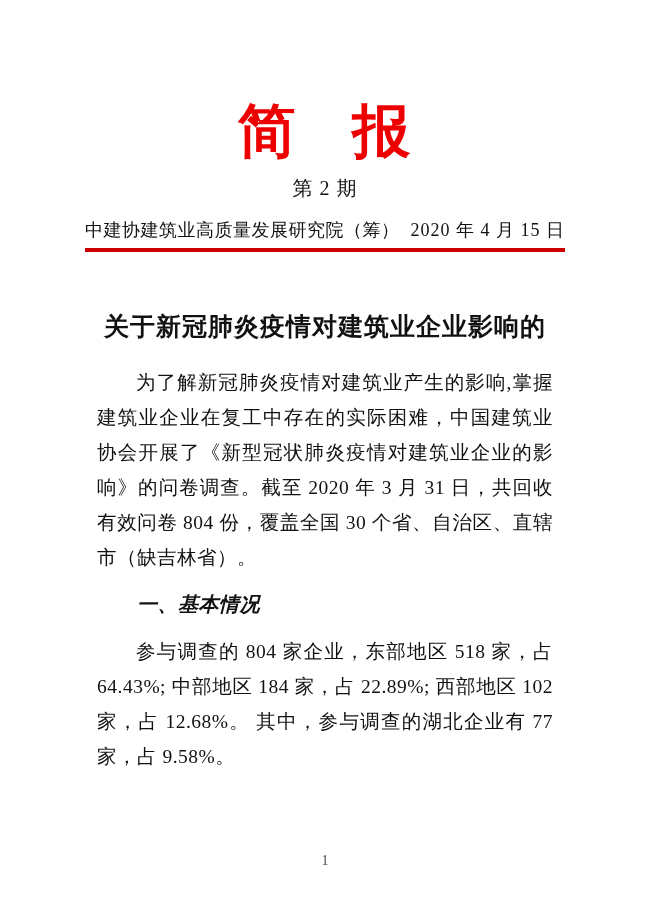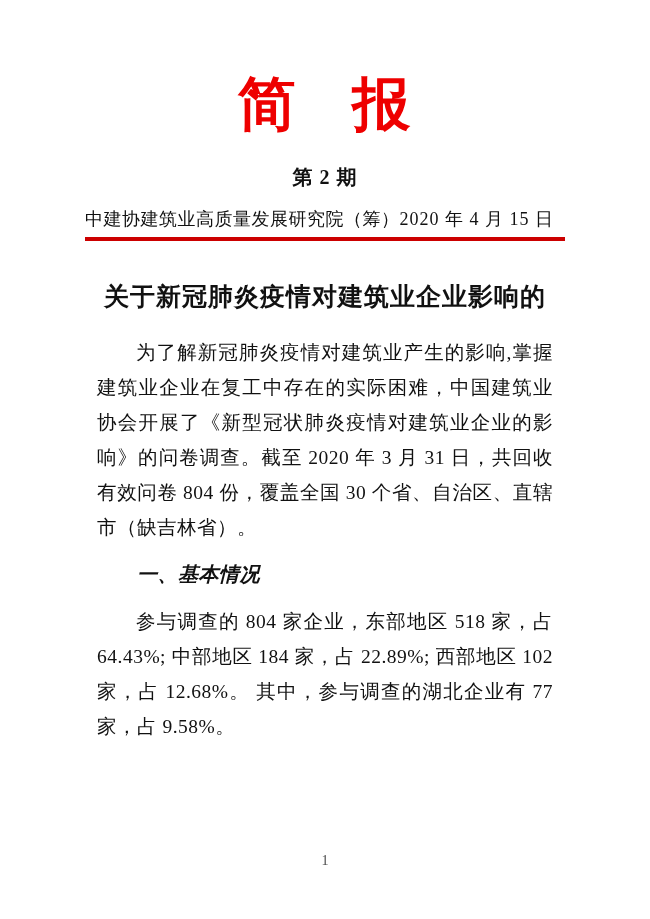--- a/index.html
+++ b/index.html
@@ -11,53 +11,53 @@
   .page {
     position: relative;
     width: 650px;
     height: 919px;
     margin: 0 auto;
     background: #ffffff;
     padding: 0 85px;
     overflow: hidden;
   }
   .masthead-title {
-    padding-top: 68px;
+    padding-top: 95px;
     text-align: center;
     font-size: 58px;
     font-weight: bold;
     line-height: 1.28;
     color: #ee0000;
     word-spacing: 38px;
     letter-spacing: 2px;
   }
   .issue-label {
-    margin-top: 22px;
+    margin-top: 6px;
     text-align: center;
     font-size: 20px;
-    font-weight: bold;
+    font-weight: normal;
     letter-spacing: 1px;
   }
   .header-row {
     margin-top: 16px;
     display: flex;
-    justify-content: flex-start;
+    justify-content: space-between;
     align-items: baseline;
     font-size: 18px;
   }
   .org-name { letter-spacing: 0.5px; }
   .issue-date { letter-spacing: 1px; }
   .header-rule {
     margin-top: 6px;
     height: 4px;
     background: #cc0000;
     border: none;
   }
   .report-title {
-    margin-top: 34px;
+    margin-top: 53px;
     text-align: center;
     font-size: 25px;
     font-weight: bold;
     line-height: 43px;
     letter-spacing: 1px;
   }
   .doc-body {
     margin-top: 17px;
     font-size: 19.5px;
     line-height: 35px;

